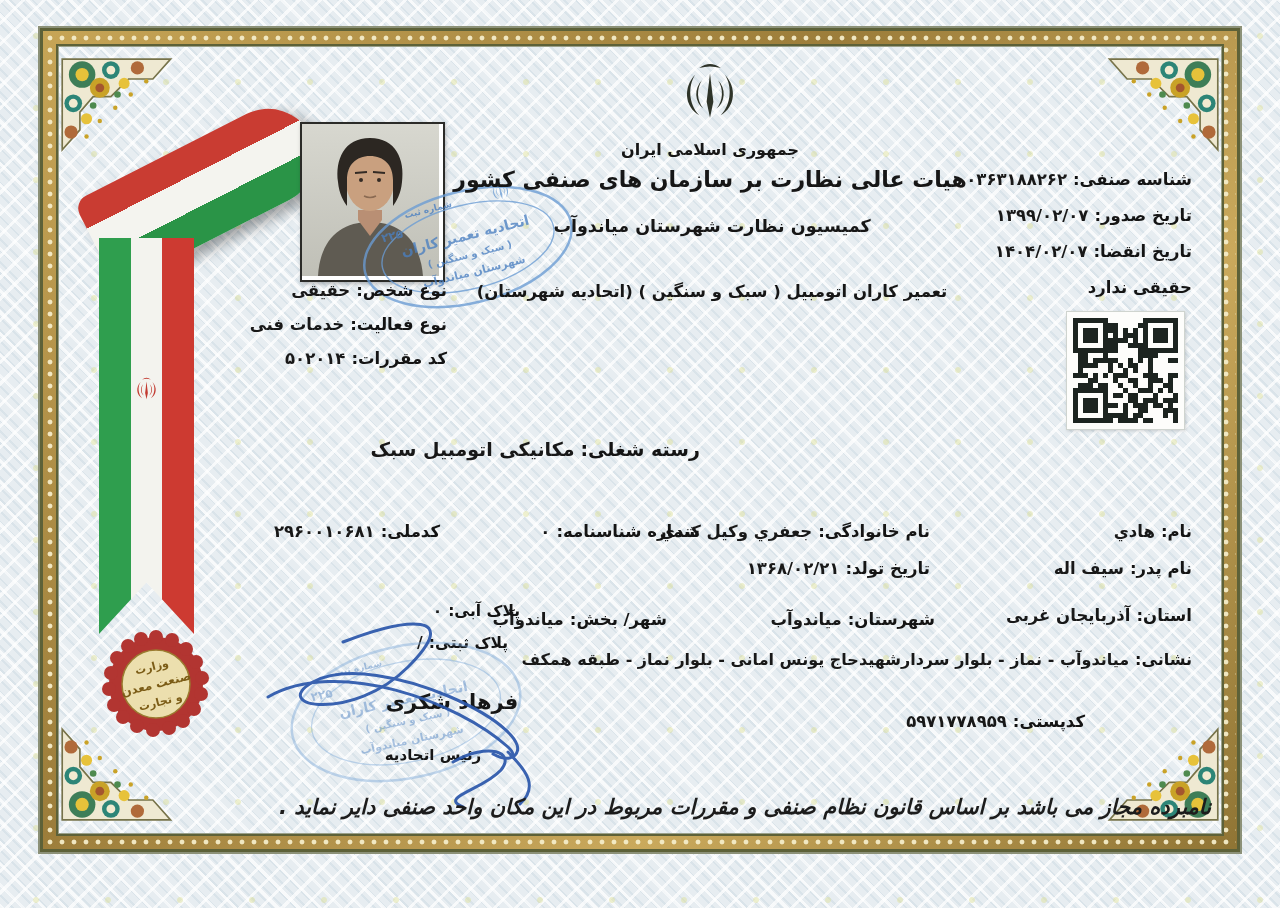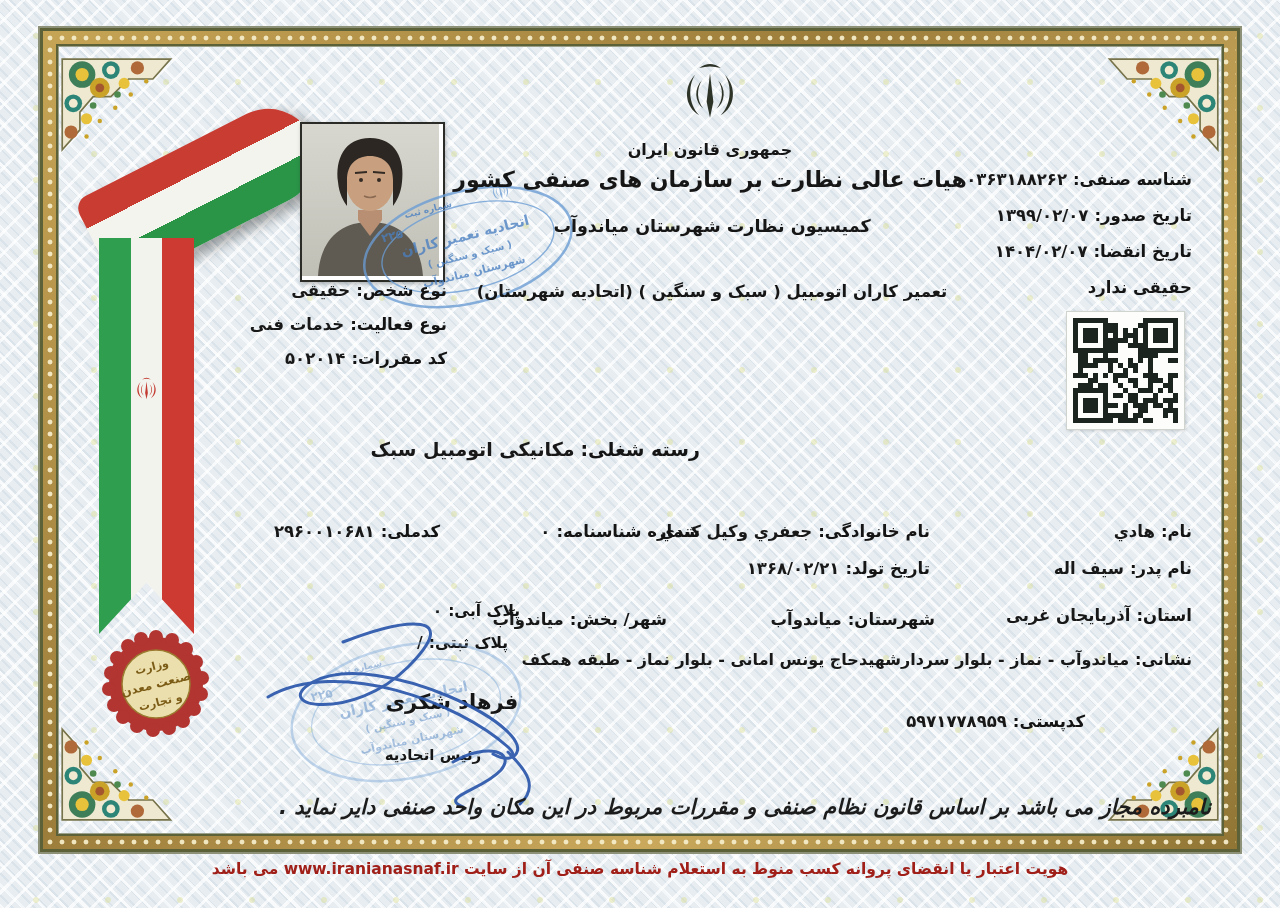--- a/index.html
+++ b/index.html
@@ -182,21 +182,21 @@
       <text x="116" y="100" font-size="11" text-anchor="middle">شهرستان میاندوآب</text>
       <g transform="translate(150,14) scale(0.22)" style="color:#6a9cd4">
           <use href="#emblem"></use>
         </g>
     </g>
   </svg>
 
   <svg class="abs" style="left:676px;top:60px;color:#2e3328" width="68" height="74" viewBox="0 0 100 110">
       <use href="#emblem"></use>
     </svg>
-  <div class="ctr hdr1" style="left:710px;top:140px">جمهوری قانون ایران</div>
+  <div class="ctr hdr1" style="left:710px;top:140px">جمهوری اسلامی ایران</div>
   <div class="ctr hdr2" style="left:710px;top:167px">هیات عالی نظارت بر سازمان های صنفی کشور</div>
   <div class="ctr hdr3" style="left:712px;top:216px">کمیسیون نظارت شهرستان میاندوآب</div>
   <div class="ctr hdr4" style="left:712px;top:252px">تعمیر کاران اتومبیل ( سبک و سنگین ) (اتحادیه شهرستان)</div>
 
   <div class="fld" style="right:88px;top:170px">
     <span class="lb">شناسه صنفی:</span>
     <span class="vl">۰۳۶۳۱۸۸۲۶۲</span>
   </div>
   <div class="fld" style="right:88px;top:206px">
     <span class="lb">تاریخ صدور:</span>
@@ -547,15 +547,14 @@
     <g fill="none" stroke="#2b57ab" stroke-width="3" stroke-linecap="round" opacity=".92">
       <path d="M85,30 C150,5 205,0 150,55 C95,110 10,95 55,70 C120,35 290,120 255,145"></path>
       <path d="M10,85 C80,45 200,90 250,135 C262,146 250,150 235,142"></path>
       <path d="M195,150 C230,130 258,140 243,158 C225,178 180,185 205,195"></path>
       <path d="M250,140 C270,160 280,175 262,192"></path>
     </g>
   </svg>
 
   <div class="ctr statement" style="left:745px;top:795px">نامبرده مجاز می باشد بر اساس قانون نظام صنفی و مقررات مربوط در این مکان واحد صنفی دایر نماید .</div>
 
-  <div class="ctr footer-line" style="left:640px;top:860px">هویت اعتبار یا انقضای پروانه کسب منوط به استعلام شناسه صنفی آن از سایت www.iranianasnaf.ir می باشد</div>
 
 </div>
 
 </body></html>

